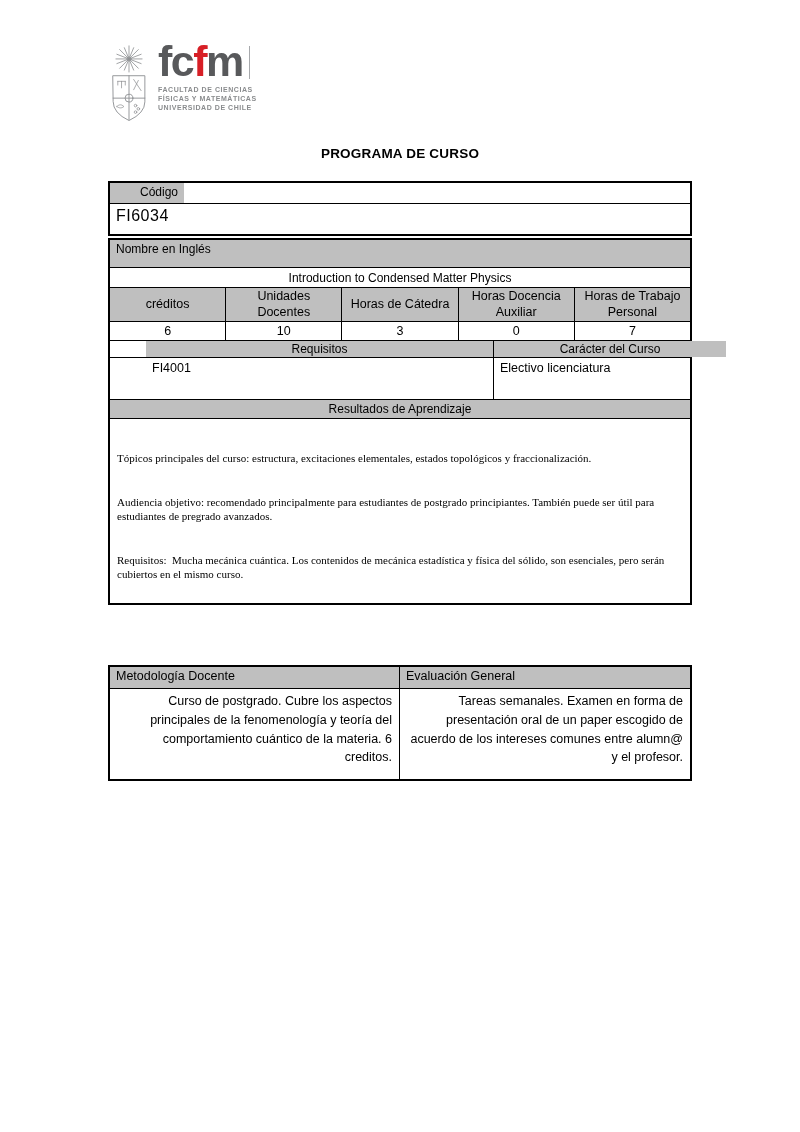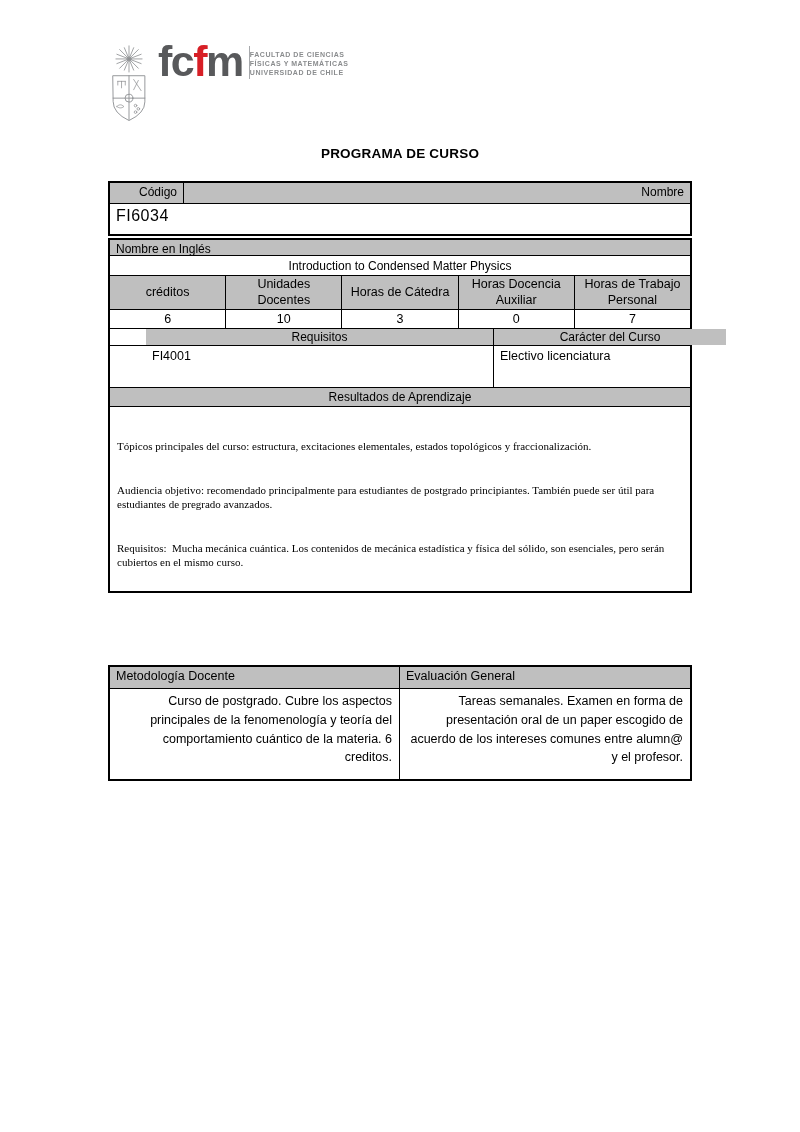--- a/index.html
+++ b/index.html
@@ -6,21 +6,21 @@
   body{
     width:800px;height:1132px;background:#ffffff;position:relative;
     font-family:"Liberation Sans",sans-serif;color:#000;overflow:hidden;
     -webkit-font-smoothing:antialiased;
   }
   .page{position:absolute;inset:0;}
 
   
   .logo{position:absolute;left:106px;top:44px;display:flex;align-items:flex-start;}
   .crest{width:46px;height:84px;margin-right:6px;}
-  .brand-col{display:flex;flex-direction:row;}
+  .brand-col{display:flex;flex-direction:column;}
   .wordmark-row{display:flex;align-items:flex-end;}
   .wordmark{
     font-weight:bold;font-size:43px;line-height:0.82;letter-spacing:-1.5px;
     color:#58595b;
   }
   .wordmark .red-f{color:#d71f26;}
   .brand-divider{width:1px;height:33px;background:#a7a9ac;margin-left:6px;}
   .brand-caption{
     margin-top:6px;font-size:7px;font-weight:bold;color:#8a8c8e;
     letter-spacing:0.55px;line-height:1.3;white-space:nowrap;
@@ -52,21 +52,21 @@
   .w60{width:60%;flex:none;margin-left:36px;}
   .w40{width:40%;flex:none;}
   .w50{width:50%;flex:none;}
   .col5{flex:1;}
 
   
   .r-h1{height:21px;text-align:right;}
   .r-code{height:30px;}
   .code-val{font-size:16px;letter-spacing:0.5px;padding-top:3px;}
   .name-val{font-size:12.5px;padding-top:3px;}
-  .r-ing{height:16px;}
+  .r-ing{height:28px;}
   .r-engname{height:20px;font-size:12.5px;}
   .r-credhdr{height:34px;}
   .r-credhdr .cell{font-size:12.5px;line-height:1.22;padding:1px 4px;}
   .r-credval{height:19px;}
   .r-credval .cell{font-size:12.5px;padding:1px 4px;}
   .r-reqhdr{height:17px;}
   .r-reqhdr .cell{padding:1px 6px;}
   .r-reqval{height:42px;}
   .r-reqval .cell{font-size:12.5px;padding-top:3px;}
   .r-reshdr{height:19px;}
@@ -142,21 +142,20 @@
     </div>
   </div>
 
   <div class="doc-title">PROGRAMA DE CURSO</div>
 
   <div class="tblwrap t1">
 
     <div class="sect">
       <div class="row r-h1">
         <div class="cell hdr w-codigo">Código</div>
-        <div class="cell hdr grow">Nombre</div>
       </div>
       <div class="row r-code">
         <div class="cell w-codigo code-val">FI6034</div>
       </div>
     </div>
 
     <div class="sect">
       <div class="row r-ing">
         <div class="cell hdr grow">Nombre en Inglés</div>
       </div>

